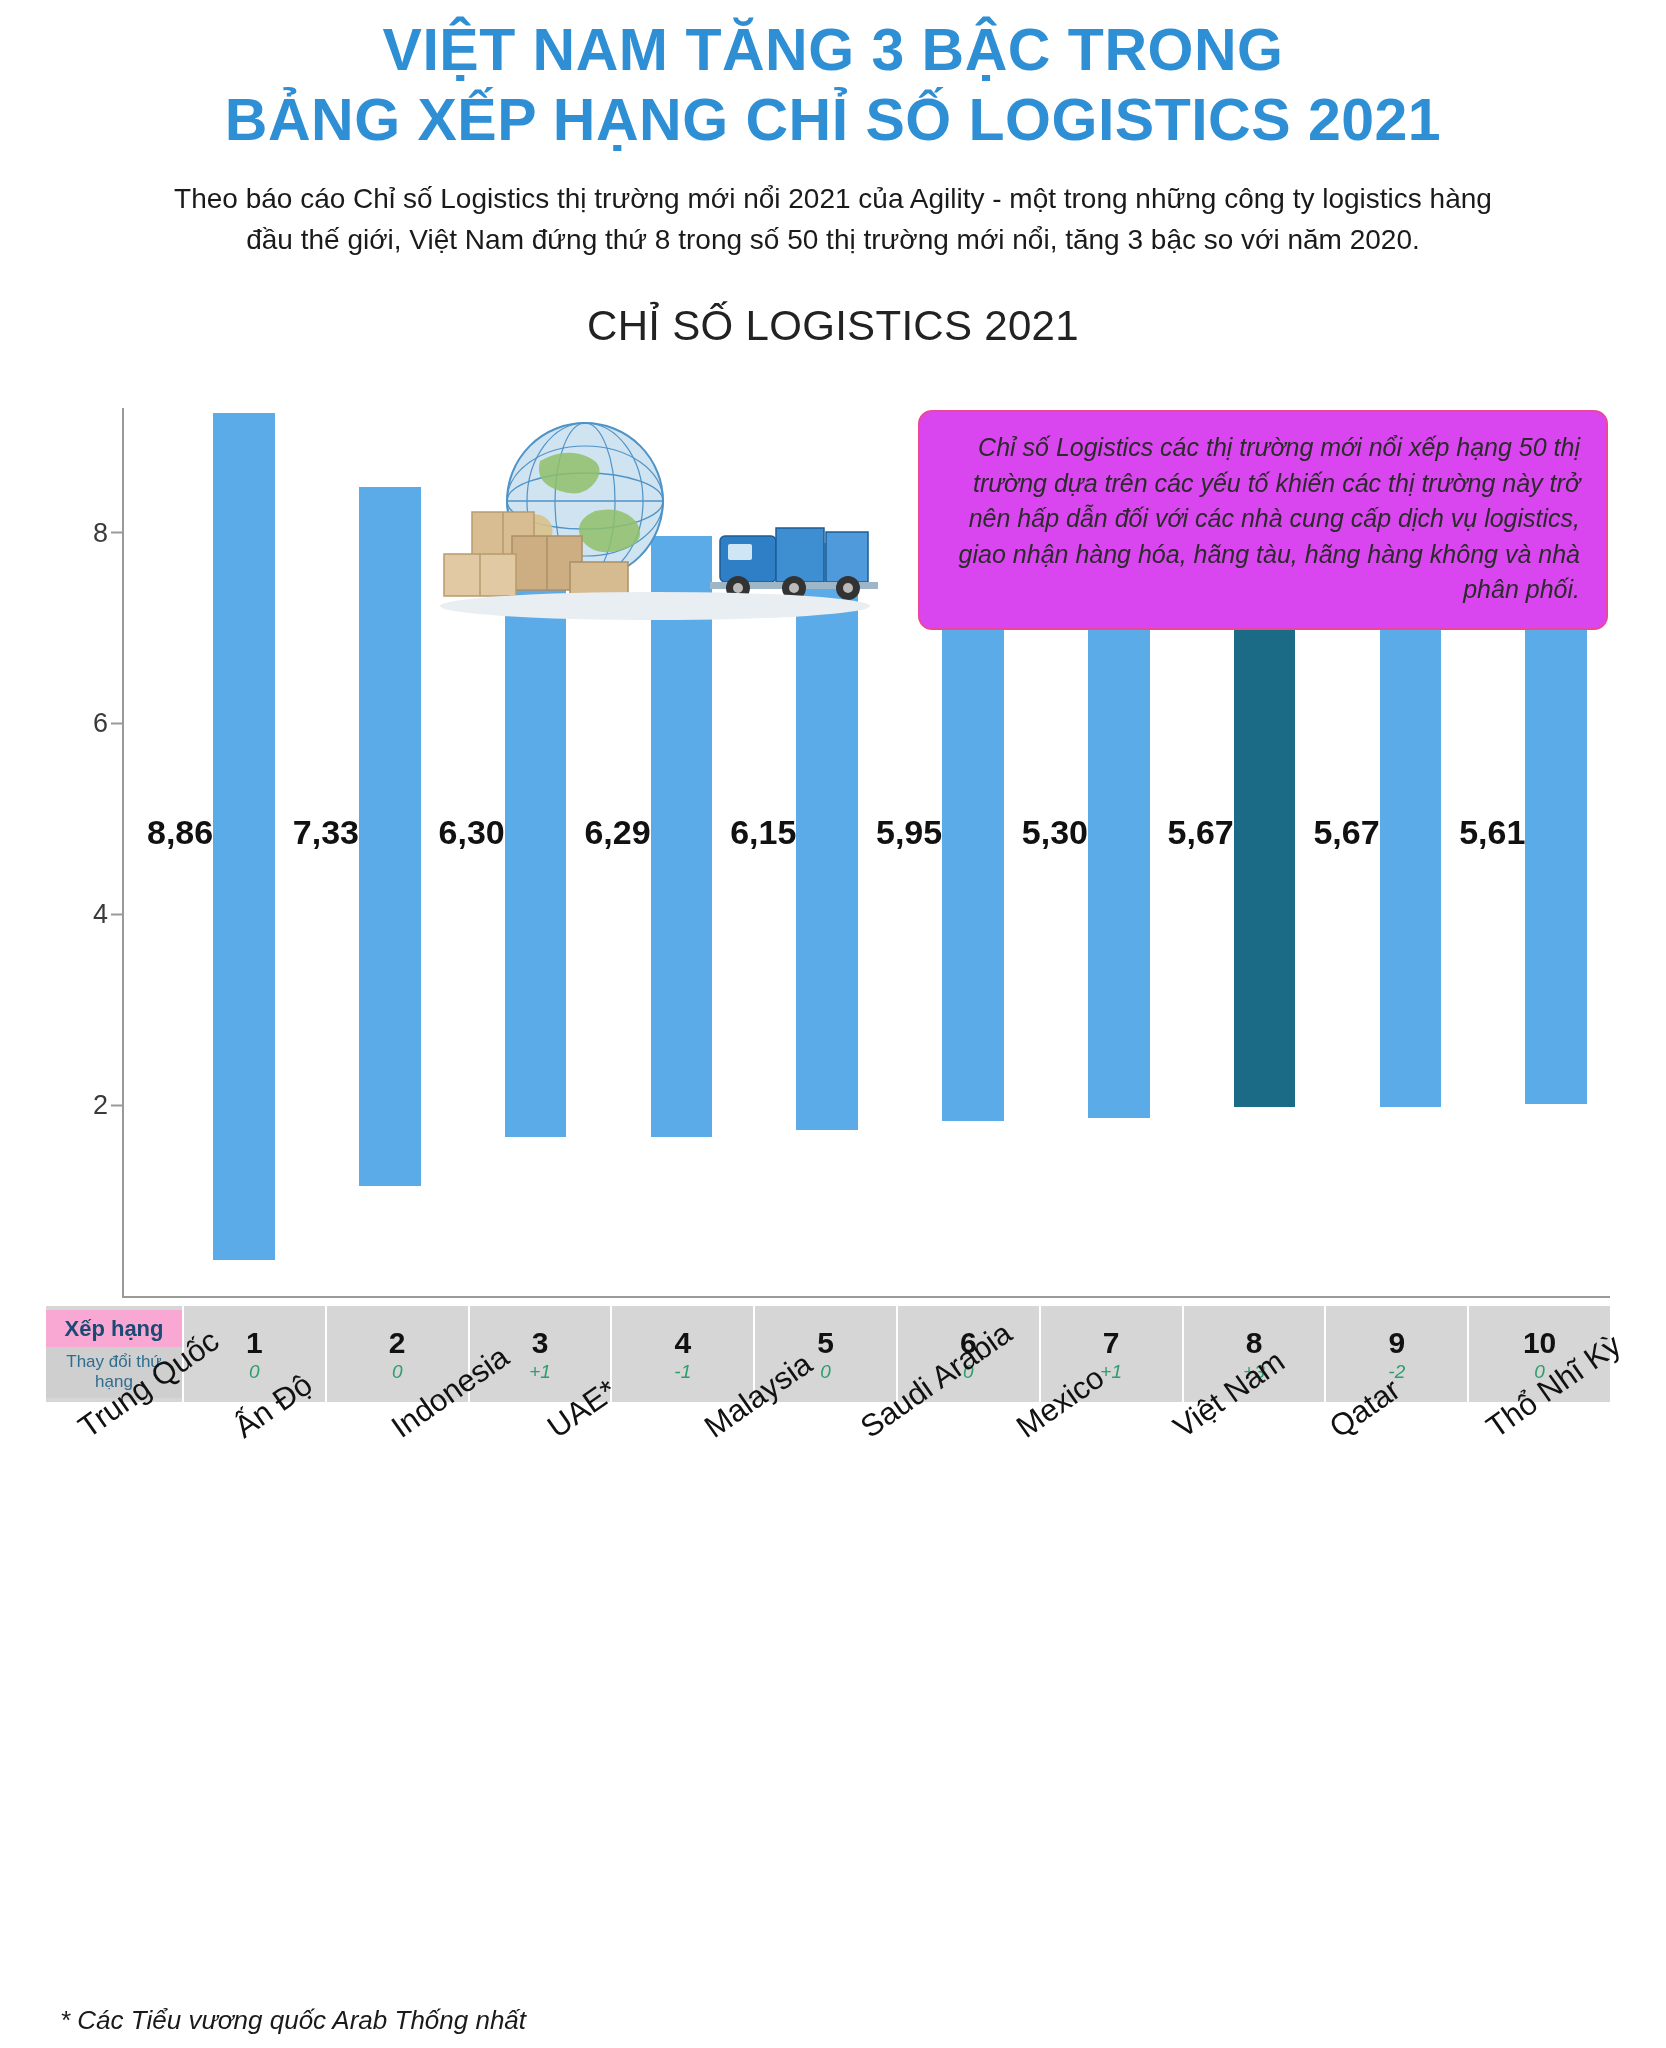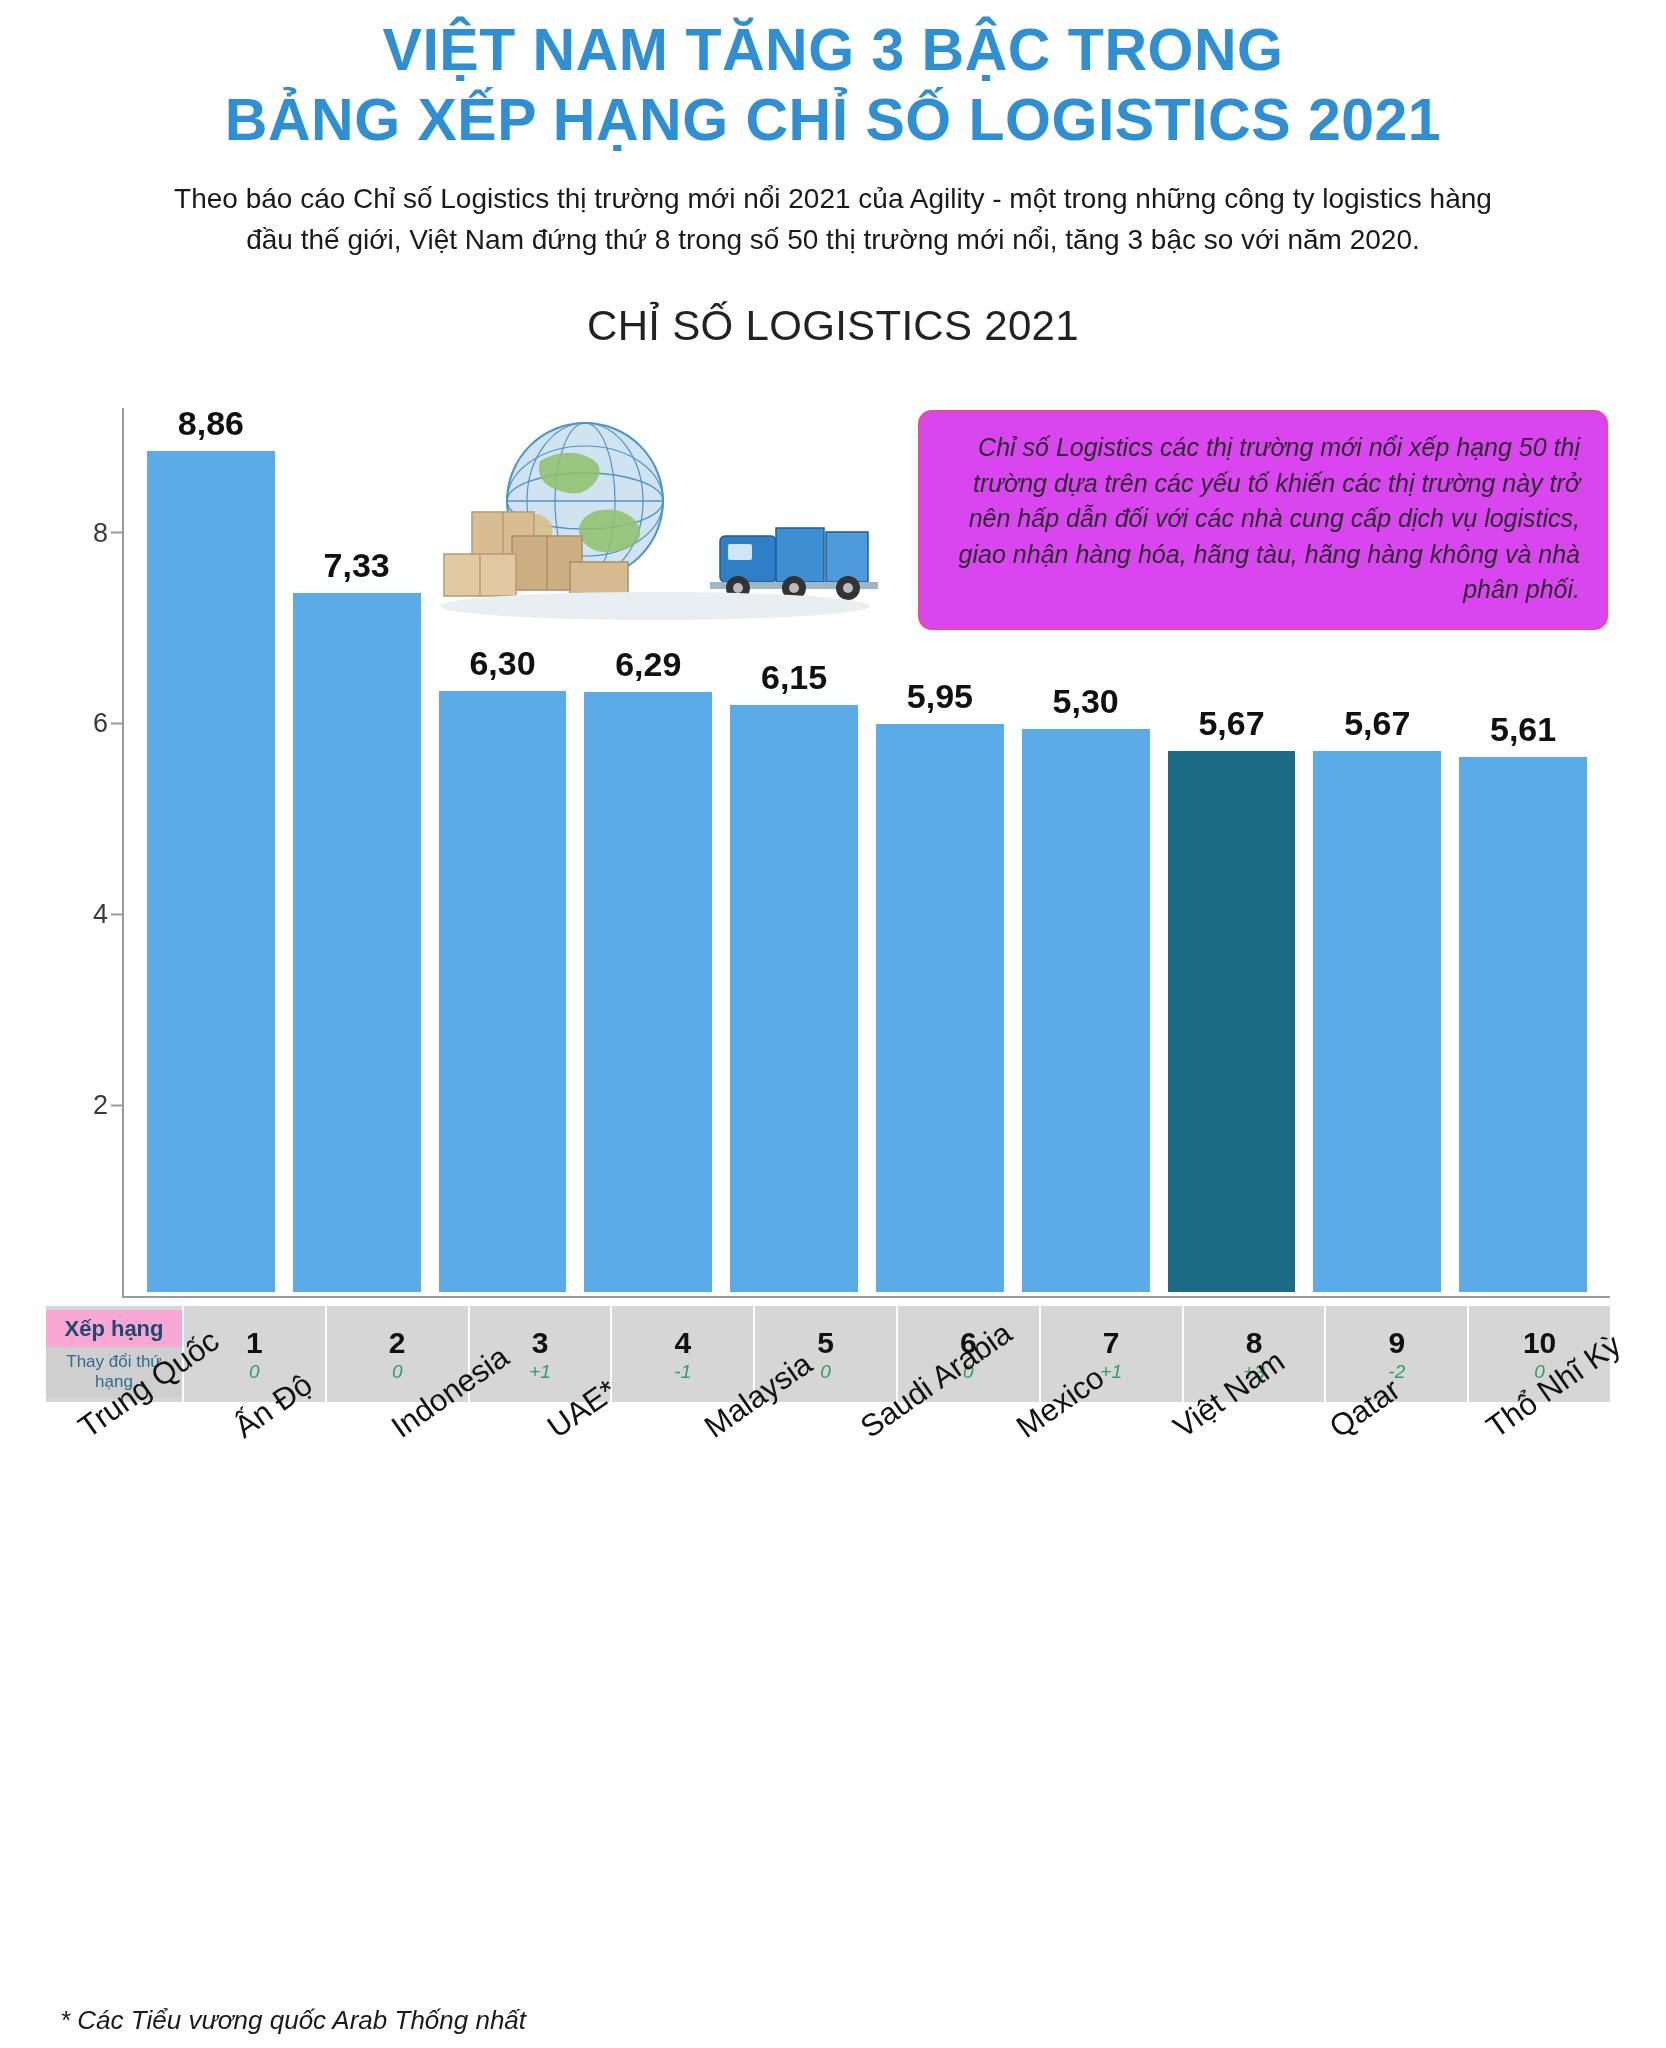--- a/index.html
+++ b/index.html
@@ -92,25 +92,24 @@
     display: flex;
     align-items: flex-end;
     justify-content: space-between;
     padding: 0 14px 0 14px;
     box-sizing: border-box;
   }
   .barcol {
     position: relative;
     flex: 1 1 0;
     display: flex;
-    flex-direction: column;
     justify-content: flex-end;
     align-items: center;
     height: 100%;
-    margin: 4px 9px;
+    margin: 16px 9px;
   }
   .barvalue {
     font-size: 34px;
     font-weight: bold;
     color: #111;
     margin-bottom: 8px;
     white-space: nowrap;
   }
   .bar {
     width: 100%;

